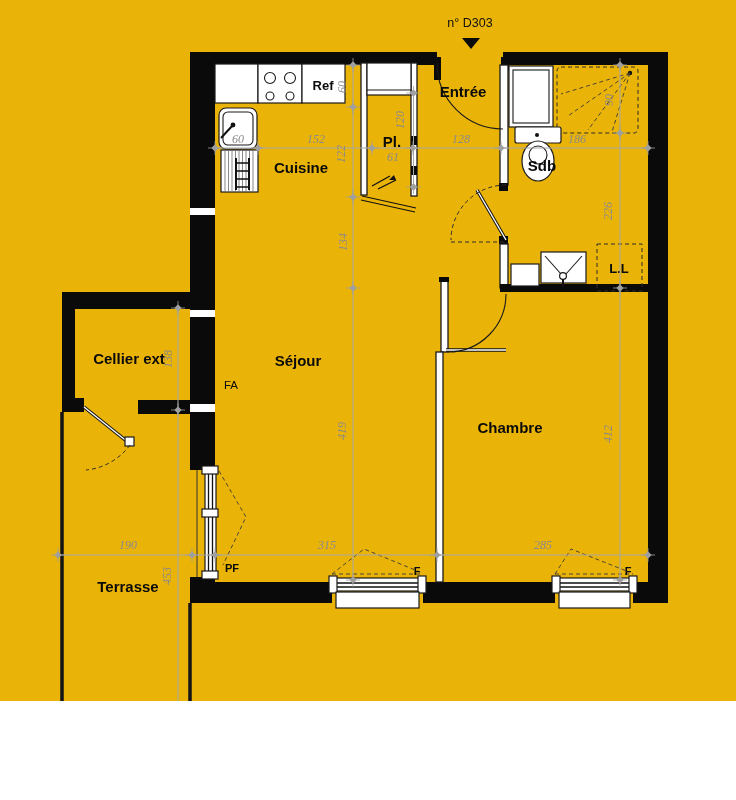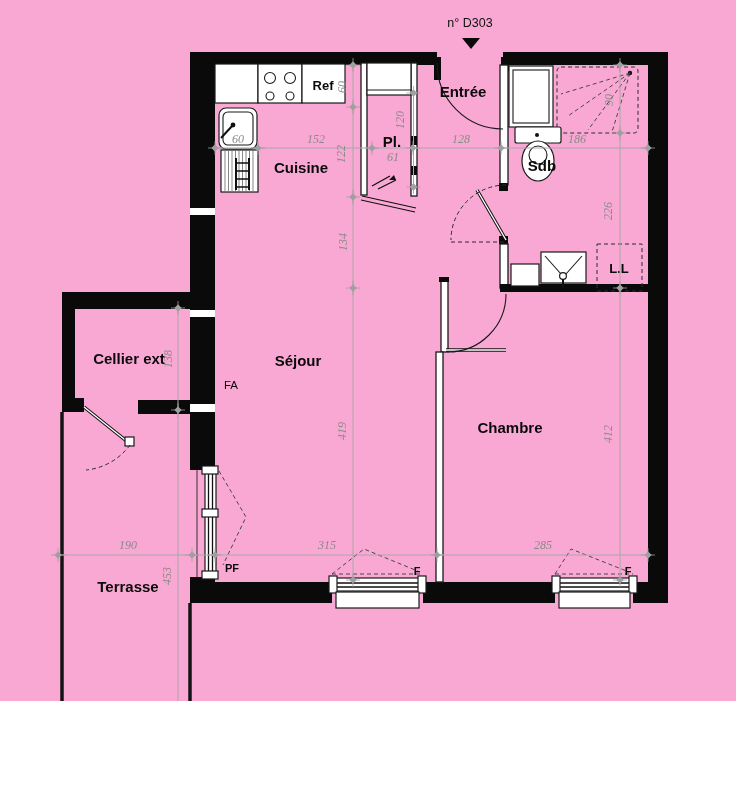--- a/index.html
+++ b/index.html
@@ -1,16 +1,16 @@
 <!DOCTYPE html>
 <html><head>
 <meta charset="utf-8">
 <style>
   html,body{margin:0;padding:0;background:#ffffff;}
-  .wrap{width:736px;height:701px;position:relative;background:#f9a8d4;font-family:"Liberation Sans",sans-serif;}
+  .wrap{width:736px;height:701px;position:relative;background:#eab308;font-family:"Liberation Sans",sans-serif;}
   svg{display:block;}
   .wall{fill:#0a0a0a;stroke:none;}
   .thin{fill:#ffffff;stroke:#1a1a1a;stroke-width:1.3;}
   .fx{fill:#ffffff;stroke:#1a1a1a;stroke-width:1.2;}
   .fxl{fill:none;stroke:#1a1a1a;stroke-width:1.1;}
   .dsh{fill:none;stroke:#2d2d2d;stroke-width:1;stroke-dasharray:4 3;}
   .dshf{fill:none;stroke:#3a3a3a;stroke-width:.9;stroke-dasharray:4 3;}
   .arc{fill:none;stroke:#1a1a1a;stroke-width:1.1;}
   .leafA{stroke:#111;stroke-width:3.4;fill:none;}
   .leafB{stroke:#fff;stroke-width:1.4;fill:none;}

